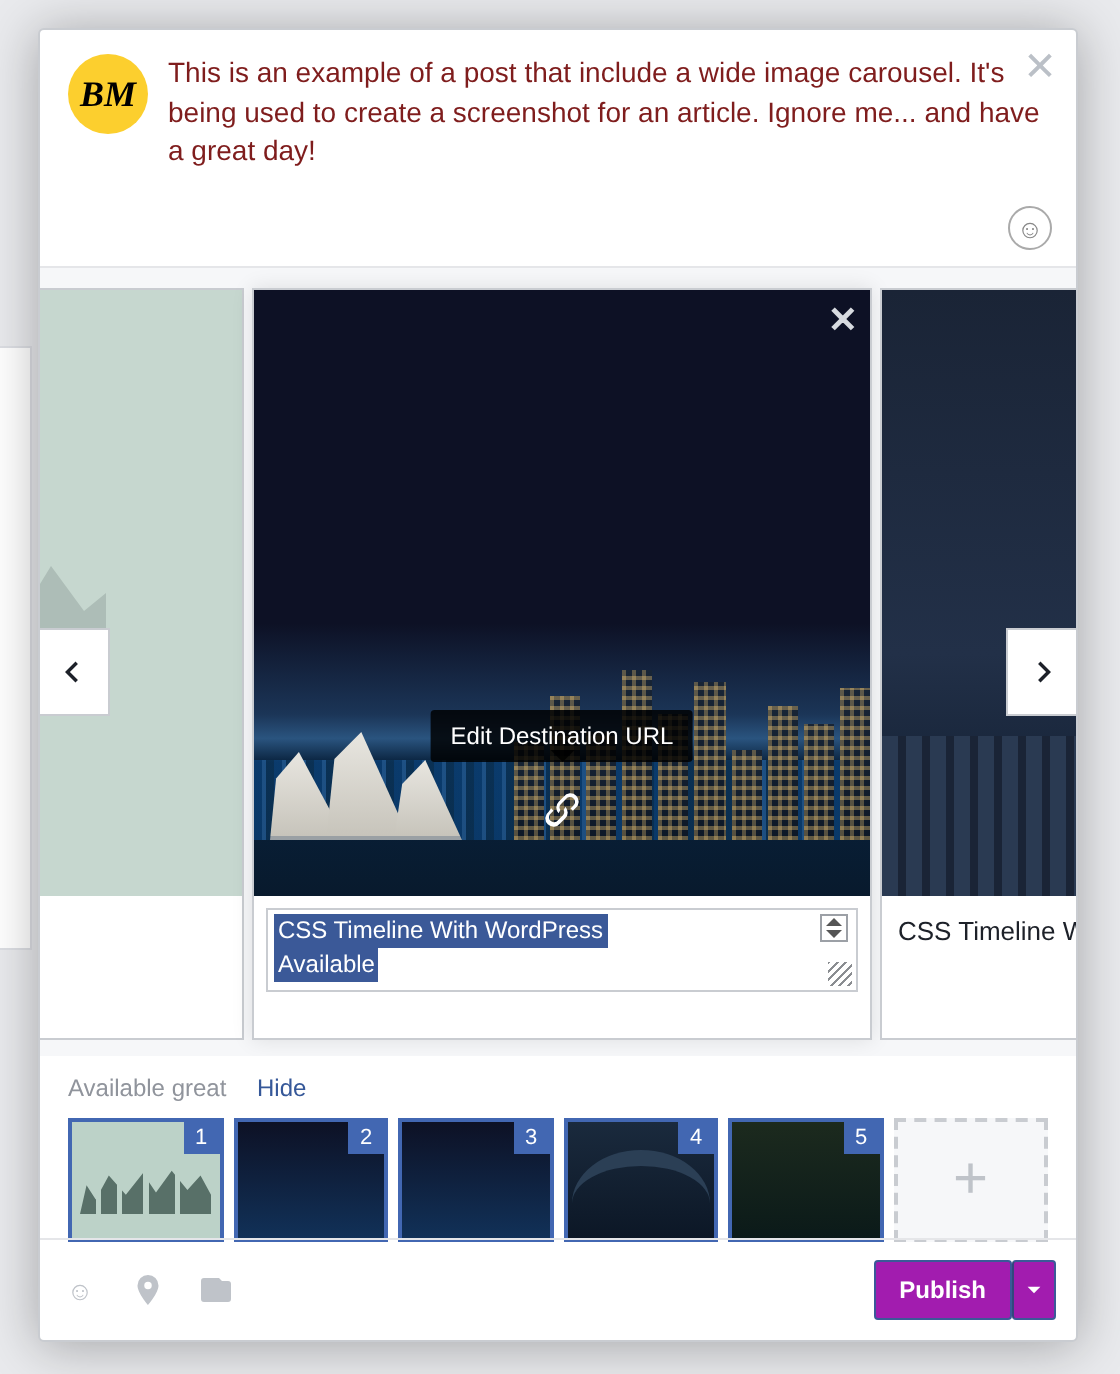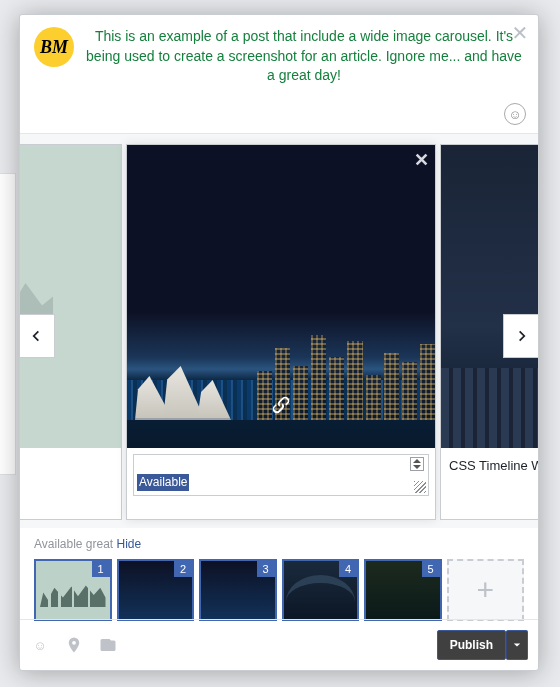--- a/index.html
+++ b/index.html
@@ -2,21 +2,21 @@
 <html><head>
 <meta charset="utf-8">
 <style>
   html,body{margin:0;padding:0;width:560px;height:687px;background:#e9eaed;font-family:Helvetica,Arial,sans-serif;font-size:13px;color:#1d2129;overflow:hidden;}
   .backdrop{width:560px;height:687px;background:#e9eaed;}
   .bg-left-card{position:absolute;left:0;top:173px;width:15px;height:300px;background:#fff;border:1px solid #dcdee3;border-left:none;}
   .modal{position:absolute;left:19px;top:14px;width:518px;height:655px;background:#fff;border:1px solid #c9ccd1;border-radius:3px;box-shadow:0 2px 26px rgba(0,0,0,.3);}
   .modal-close{position:absolute;right:8px;top:8px;width:20px;height:20px;display:flex;align-items:center;justify-content:center;color:#bbc0c7;font-size:20px;cursor:pointer;}
   .composer{display:flex;padding:12px 14px 14px 14px;}
   .avatar{width:40px;height:40px;border-radius:50%;background:#fccf2e;display:flex;align-items:center;justify-content:center;color:#000;font-weight:900;font-size:18px;font-style:italic;font-family:Georgia, 'Times New Roman', serif;flex:0 0 40px;}
-  .post-text{margin-left:10px;flex:1;color:#15803d;font-size:14px;line-height:1.4;text-align:center;}
+  .post-text{margin-left:10px;flex:1;color:#7f1d1d;font-size:14px;line-height:1.4;}
   .emoji-btn{position:absolute;right:12px;top:88px;width:20px;height:20px;border:1px solid #aaa;border-radius:50%;display:flex;align-items:center;justify-content:center;color:#888;font-size:13px;}
 
   .carousel{position:absolute;left:0;right:0;top:118px;height:394px;background:#f6f7f9;border-top:1px solid #e5e6e9;overflow:hidden;}
   .car-nav{position:absolute;top:180px;width:36px;height:42px;background:#fff;border:1px solid #c9ccd1;display:flex;align-items:center;justify-content:center;cursor:pointer;}
   .car-nav.left{left:-2px;border-left:none;}
   .car-nav.right{right:-2px;border-right:none;}
   .car-nav svg{width:14px;height:14px;fill:#1d2129;}
 
   .card{position:absolute;top:10px;height:374px;background:#fff;border:1px solid #c9ccd1;}
   .card.side-left{left:-98px;width:198px;}
@@ -54,39 +54,39 @@
   .title-edit .step::before,.title-edit .step::after{content:"";position:absolute;left:2px;width:0;height:0;border-left:4px solid transparent;border-right:4px solid transparent;}
   .title-edit .step::before{top:1px;border-bottom:4px solid #555;}
   .title-edit .step::after{bottom:1px;border-top:4px solid #555;}
 
   
   .city-right{background:linear-gradient(#1a2436 0%,#223048 60%,#0d1a2b 100%);position:relative;}
   .city-right::after{content:"";position:absolute;bottom:0;left:0;right:0;height:80px;background:repeating-linear-gradient(90deg,#2a3a52 0 8px,#1a2436 8px 12px);}
 
   .thumbs-area{position:absolute;left:14px;right:14px;top:522px;}
   .thumbs-head{font-size:12px;color:#90949c;margin-bottom:8px;}
-  .thumbs-head a{color:#365899;text-decoration:none;margin-left:0;cursor:pointer;}
+  .thumbs-head a{color:#365899;text-decoration:none;margin-left:12px;cursor:pointer;}
   .thumbs{display:flex;gap:5px;}
   .thumb{width:74px;height:58px;border:2px solid transparent;position:relative;cursor:pointer;background:#1a2436;overflow:hidden;}
   .thumb .num{position:absolute;right:0;top:0;width:18px;height:16px;background:#4267b2;color:#fff;font-size:11px;display:flex;align-items:center;justify-content:center;}
   .thumb.selected{border-color:#4267b2;}
   .thumb.t1{background:#bcd2c8;}
   .thumb.t1::after{content:"";position:absolute;left:4px;top:22px;right:4px;height:24px;background:linear-gradient(90deg,#587068 0 12%,transparent 12% 16%,#587068 16% 28%,transparent 28% 32%,#587068 32% 48%,transparent 48% 52%,#587068 52% 72%,transparent 72% 76%,#587068 76% 100%);clip-path:polygon(0 100%,5% 40%,12% 70%,22% 20%,35% 60%,48% 15%,58% 55%,70% 10%,82% 50%,92% 20%,100% 60%,100% 100%);}
   .thumb.night{background:linear-gradient(#0d1125,#113158);}
   .thumb.bridge{background:linear-gradient(#1a2a3d,#0c1726);}
   .thumb.bridge::after{content:"";position:absolute;left:2px;right:2px;top:14px;height:28px;border-top:8px solid #2b3f55;border-radius:60%/90% 90% 0 0;}
   .thumb.night5{background:linear-gradient(#1c2a1e,#0b1a19);}
   .thumb.add{background:#f6f7f9;border:2px dashed #c9ccd1;display:flex;align-items:center;justify-content:center;color:#bfc3c9;font-size:30px;font-weight:300;}
 
   .footer{position:absolute;left:0;right:0;bottom:0;height:50px;border-top:1px solid #e5e6e9;display:flex;align-items:center;padding:0 10px;gap:14px;}
   .footer .spacer{flex:1;}
   .foot-icon{width:20px;height:20px;color:#bfc3c9;display:flex;align-items:center;justify-content:center;}
   .btn{height:28px;border-radius:2px;font-size:12px;font-weight:bold;padding:0 12px;display:flex;align-items:center;cursor:pointer;}
   .btn.boost{background:#f6f7f9;border:1px solid #c9ccd1;color:#4b4f56;}
-  .btn.publish{background:#404040;border:1px solid #3b5998;color:#fff;}
+  .btn.publish{background:#a21caf;border:1px solid #3b5998;color:#fff;}
   .btn.drop{width:20px;padding:0;justify-content:center;border-left-color:#33487d;}
   .btn.drop svg{width:8px;height:8px;fill:#fff;}
 </style>
 </head>
 <body>
 
 <div class="backdrop"></div>
 <div class="bg-left-card"></div>
 
 <div class="modal">
@@ -118,28 +118,30 @@
             <div class="bld" style="height:60%"></div>
             <div class="bld" style="height:95%"></div>
             <div class="bld" style="height:70%"></div>
             <div class="bld" style="height:88%"></div>
             <div class="bld" style="height:50%"></div>
             <div class="bld" style="height:75%"></div>
             <div class="bld" style="height:65%"></div>
             <div class="bld" style="height:85%"></div>
         </div>
         <div class="remove-x">✕</div>
+        <div class="tooltip">Edit Destination URL</div>
         <div class="link-icon-box">
           <svg viewBox="0 0 24 24">
               <path d="M10 14a5 5 0 0 1 0-7l3-3a5 5 0 1 1 7 7l-1.5 1.5-1.4-1.4 1.5-1.5a3 3 0 1 0-4.2-4.2l-3 3A3 3 0 0 0 11 12l-1 2zm4-4a5 5 0 0 1 0 7l-3 3a5 5 0 1 1-7-7L5.5 11l1.4 1.4-1.5 1.5a3 3 0 1 0 4.2 4.2l3-3A3 3 0 0 0 13 12l1-2z"></path>
             </svg>
         </div>
       </div>
       <div class="title-edit">
         <div class="sel">
+          <span class="line1">CSS Timeline With WordPress</span>
           <span class="line2">Available</span>
         </div>
         <div class="step"></div>
         <div class="resize"></div>
       </div>
     </div>
 
     <div class="card side-right">
       <div class="card-img city-right"></div>
       <div class="card-cap">CSS Timeline W</div>

